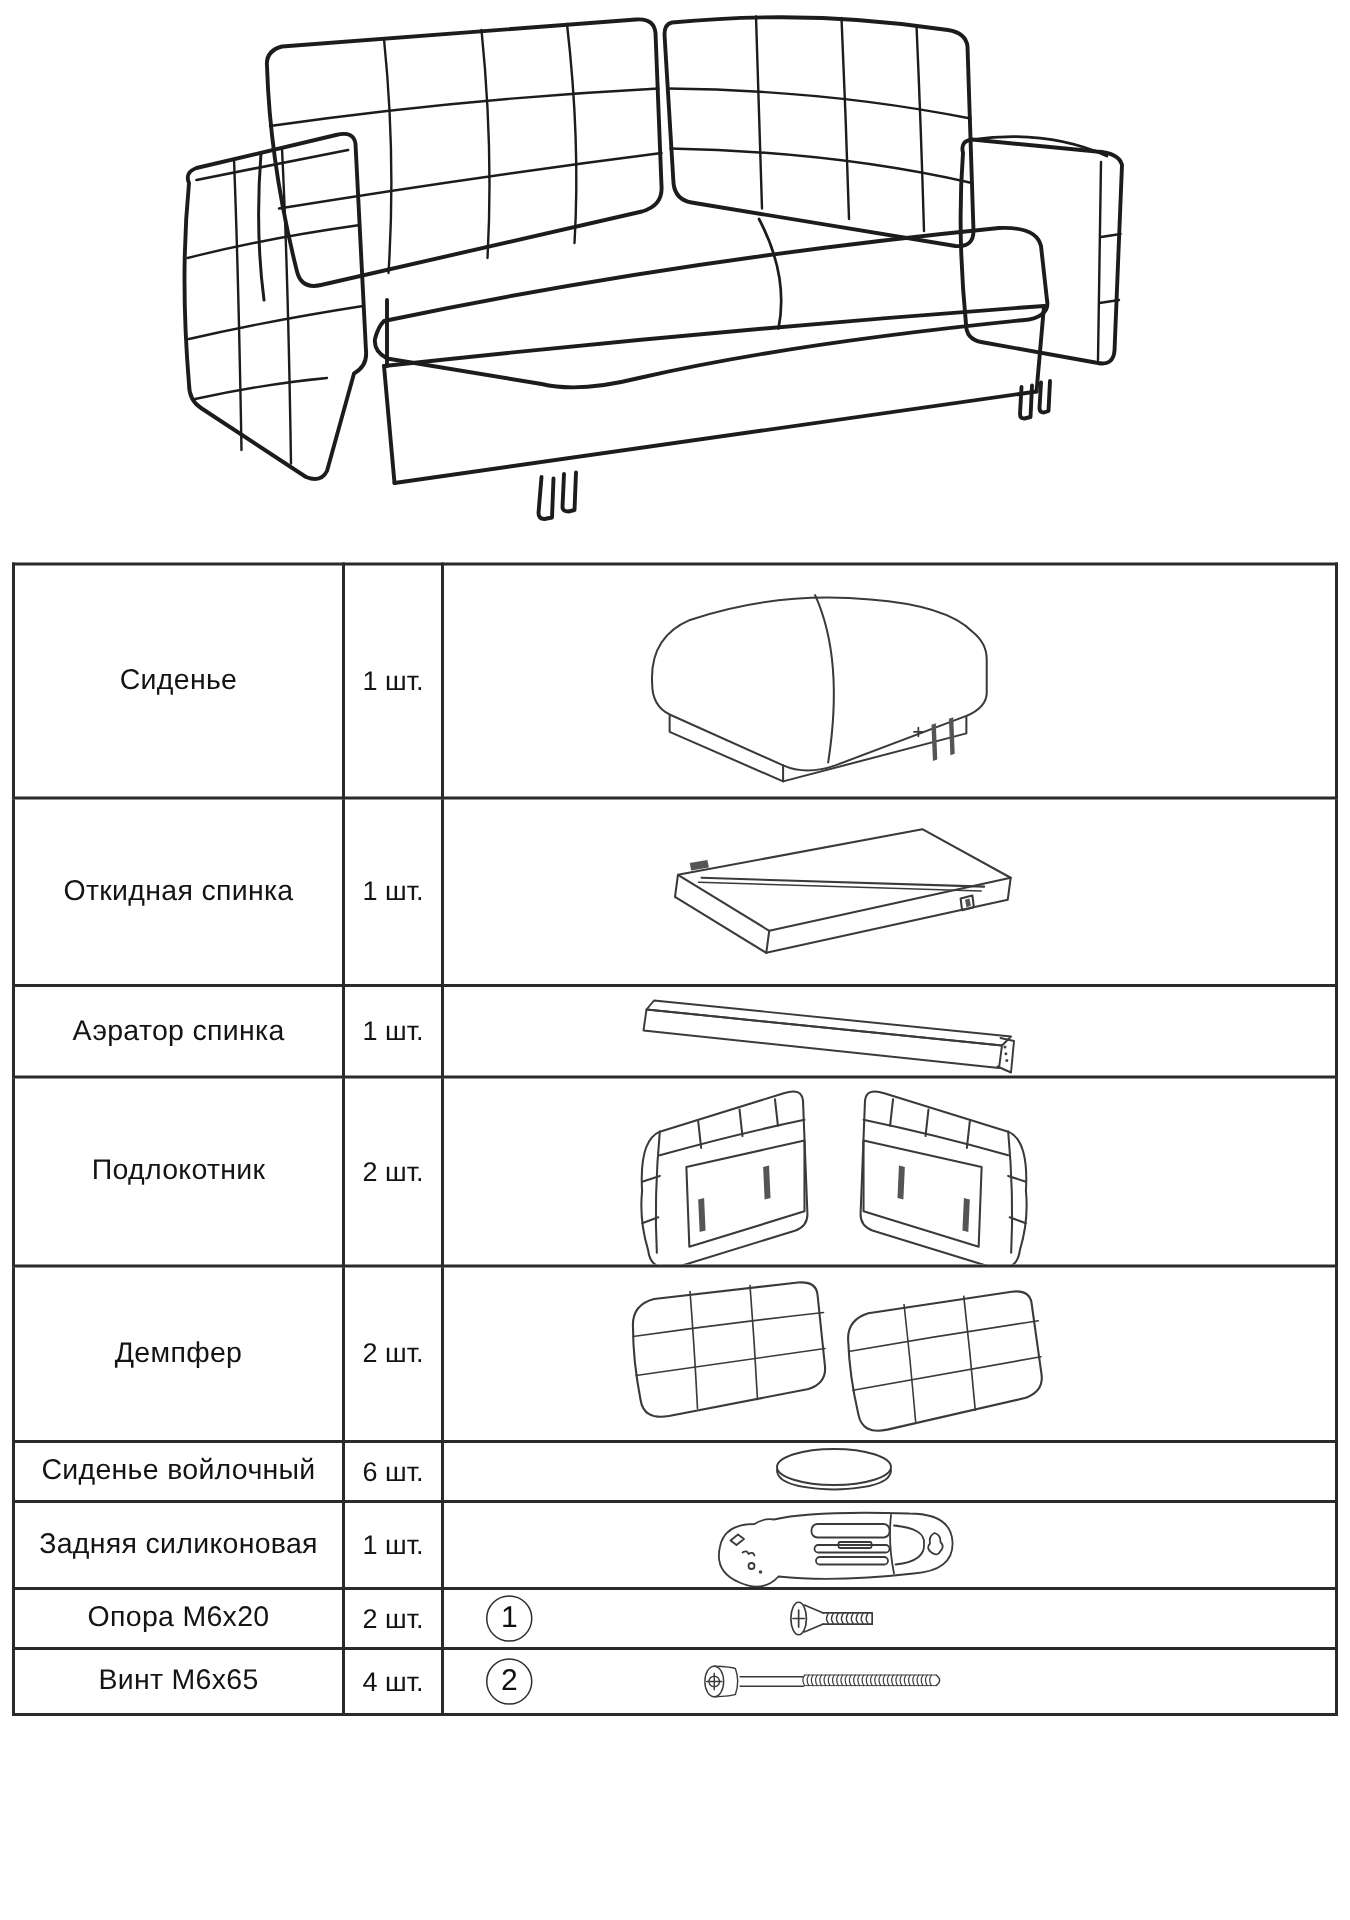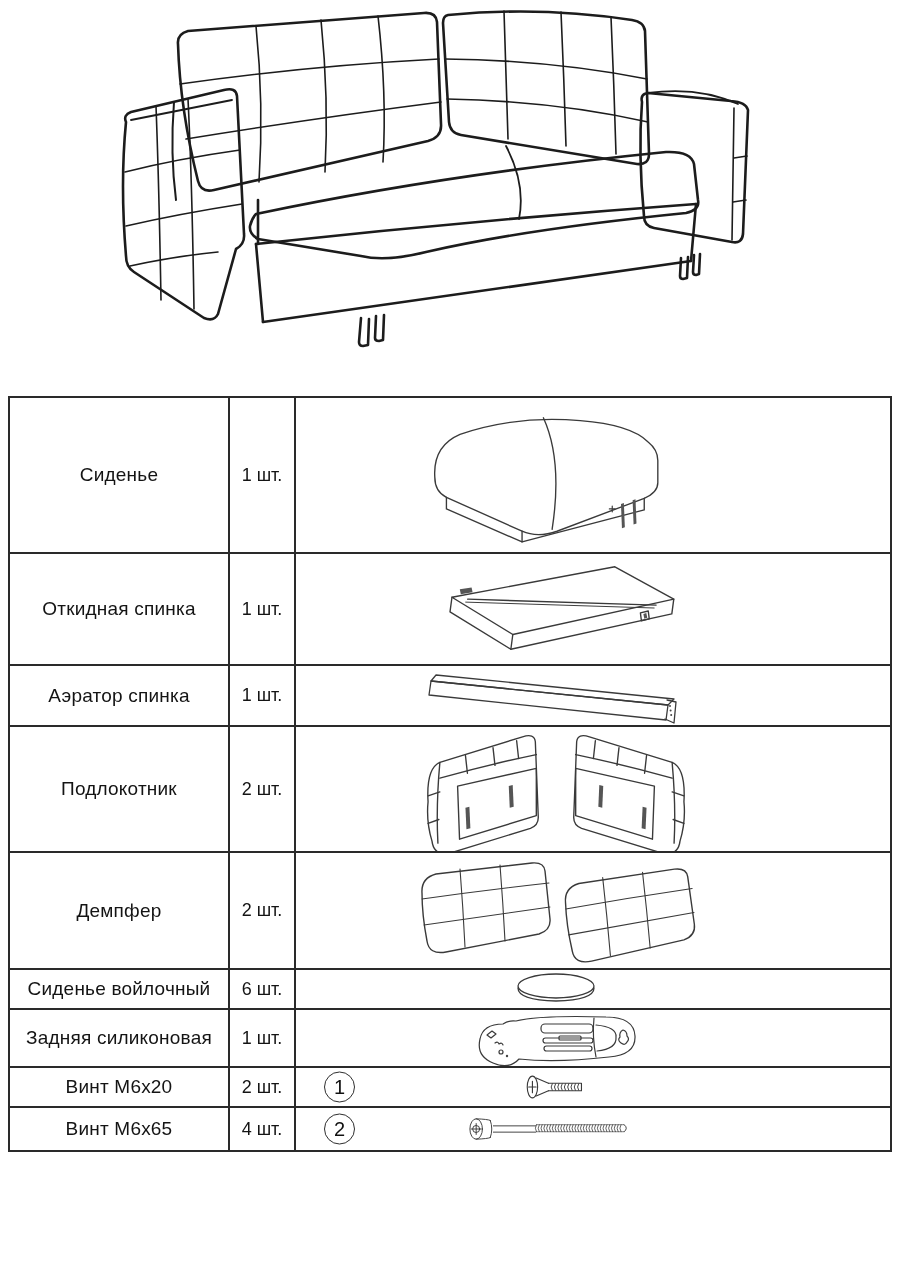--- a/index.html
+++ b/index.html
@@ -2,30 +2,30 @@
 <html><head>
 <meta charset="utf-8">
 <style>
   html,body{margin:0;padding:0;background:#ffffff;}
   body{width:900px;height:1280px;position:relative;font-family:"Liberation Sans",sans-serif;color:#141414;}
   .page{width:900px;height:1280px;overflow:hidden;background:#fff;}
   .sofa-figure{margin:4px 0 0 106px;width:660px;height:348px;}
   svg{display:block;}
   .draw{stroke:#1c1c1c;fill:none;stroke-linecap:round;stroke-linejoin:round;}
   .thin{stroke:#3a3a3a;fill:none;stroke-linecap:round;stroke-linejoin:round;}
-  table.parts{border-collapse:collapse;margin:44px 0 0 8px;width:884px;table-layout:fixed;}
+  table.parts{border-collapse:collapse;margin:23px 0 0 8px;width:884px;table-layout:fixed;}
   table.parts td{border:2px solid #2a2a2a;padding:0;vertical-align:middle;}
   td.c-name{width:218px;text-align:center;font-size:19px;letter-spacing:.2px;}
   td.c-qty{width:64px;text-align:center;font-size:18px;white-space:nowrap;}
   td.c-ill{position:relative;}
   .ill-wrap{display:flex;align-items:center;justify-content:center;padding-right:75px;}
   .marker{position:absolute;left:28px;top:50%;transform:translateY(-50%);
     width:29px;height:29px;border:1.7px solid #2e2e2e;border-radius:50%;
     display:flex;align-items:center;justify-content:center;font-size:20px;color:#111;background:#fff;}
-  .r1{height:156px}.r2{height:112px}.r3{height:61px}.r4{height:126px}.r5{height:117px}
+  .r1{height:156px}.r2{height:125px}.r3{height:61px}.r4{height:126px}.r5{height:117px}
   .r6{height:56px}.r7{height:40px}.r8{height:66px}.r9{height:48px}.r10{height:40px}.r11{height:44px}
 </style>
 </head>
 <body>
 
 <div class="page">
 
   <div class="sofa-figure">
     <svg width="660" height="348" viewBox="0 0 660 348">
       <g class="draw" stroke-width="2.6">
@@ -227,21 +227,21 @@
               <path d="M24,33 q3,-2 4,1 q3,-2 4,1"></path>
               <circle cx="30" cy="42" r="2"></circle>
               <circle cx="36" cy="46" r="1.2" fill="#444" stroke="none"></circle>
             </g>
           </svg>
         </div>
       </td>
     </tr>
 
     <tr class="r10">
-      <td class="c-name">Винт М6х20</td>
+      <td class="c-name">Опора М6х20</td>
       <td class="c-qty">2 шт.</td>
       <td class="c-ill">
         <div class="marker">1</div>
         <div class="ill-wrap">
           <svg width="66" height="32" viewBox="0 0 70 32">
             <g class="thin" stroke-width="1.2">
               <ellipse cx="10" cy="16" rx="5.5" ry="11.5"></ellipse>
               <path d="M10,10 L10,22 M6,16 L14,16"></path>
               <path d="M14,6.5 L27,12 M14,25.5 L27,20"></path>
               <path d="M27,12 H62 M27,20 H62 M62,12 V20"></path>

